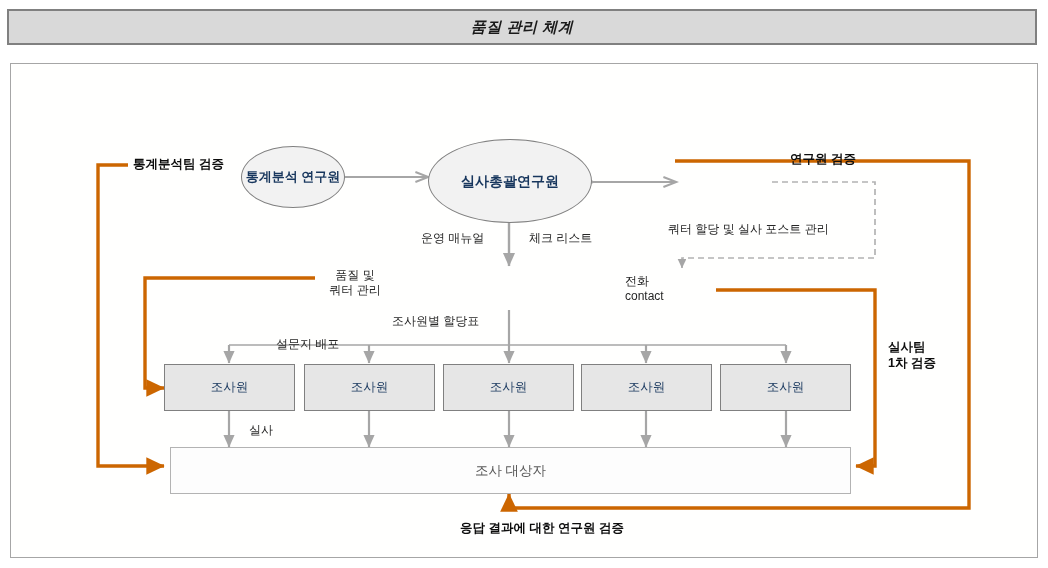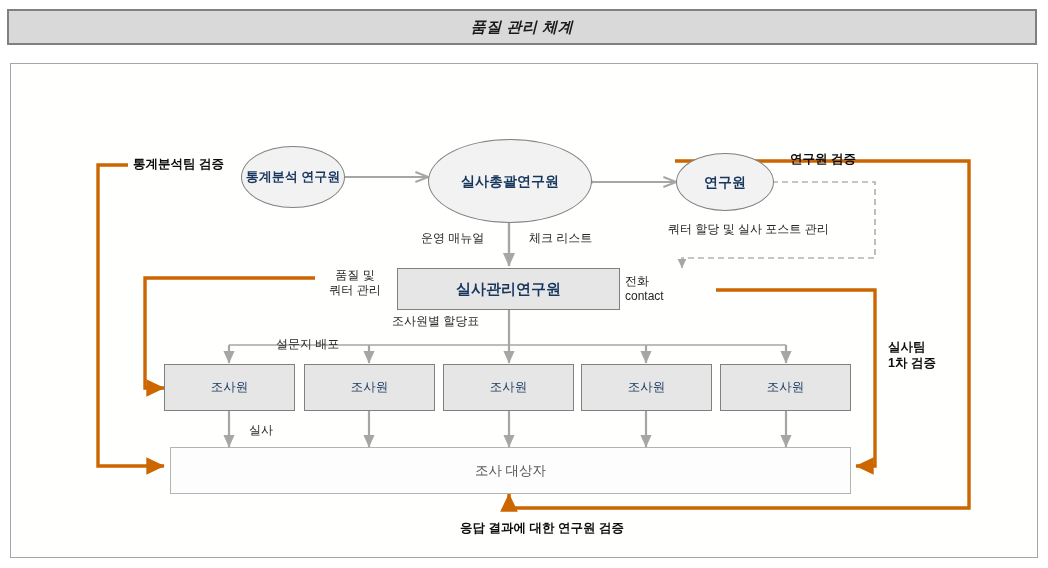--- a/index.html
+++ b/index.html
@@ -205,27 +205,21 @@
 
   <div class="ellipse-node" id="node-stat" style="left:241px; top:146px; width:104px; height:62px; font-size:13px;">
     <span>통계분석
 연구원</span>
   </div>
 
   <div class="ellipse-node" id="node-chief" style="left:428px; top:139px; width:164px; height:84px; font-size:14px;">
     <span>실사총괄연구원</span>
   </div>
 
-  <div class="ellipse-node" id="node-researcher" style="left:676px; top:153px; width:98px; height:58px; font-size:14px;">
-    <span>연구원</span>
-  </div>
-
-  <div class="rect-node" id="node-manage" style="left:397px; top:268px; width:223px; height:42px;">
-    <span>실사관리연구원</span>
-  </div>
+
 
   <div class="rect-node surveyor-box" style="left:164px; top:364px; width:131px; height:47px;">
     <span>조사원</span>
   </div>
   <div class="rect-node surveyor-box" style="left:304px; top:364px; width:131px; height:47px;">
     <span>조사원</span>
   </div>
   <div class="rect-node surveyor-box" style="left:443px; top:364px; width:131px; height:47px;">
     <span>조사원</span>
   </div>

